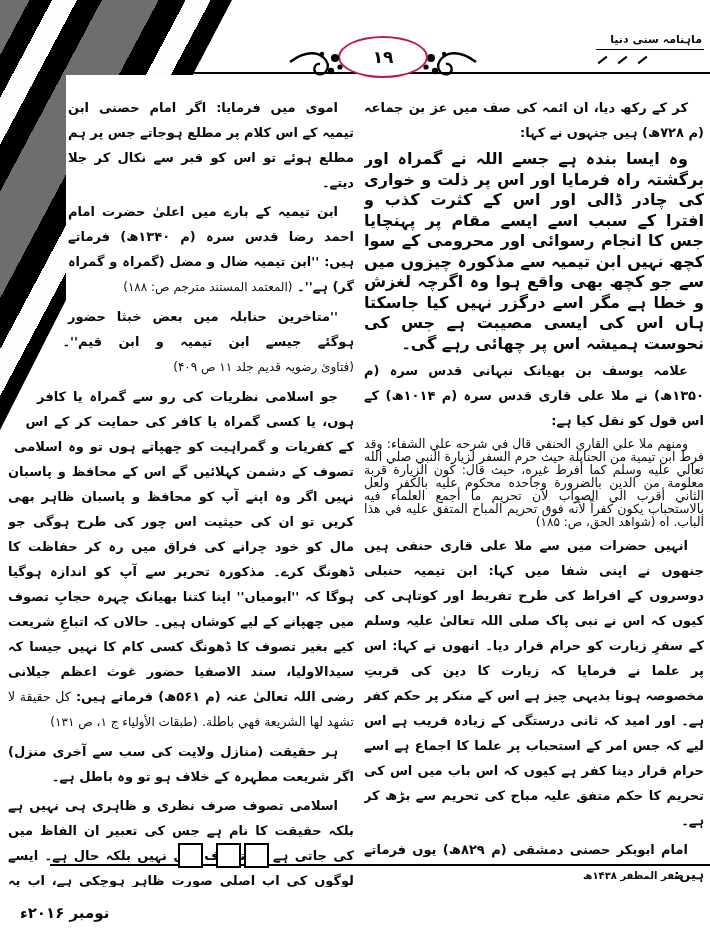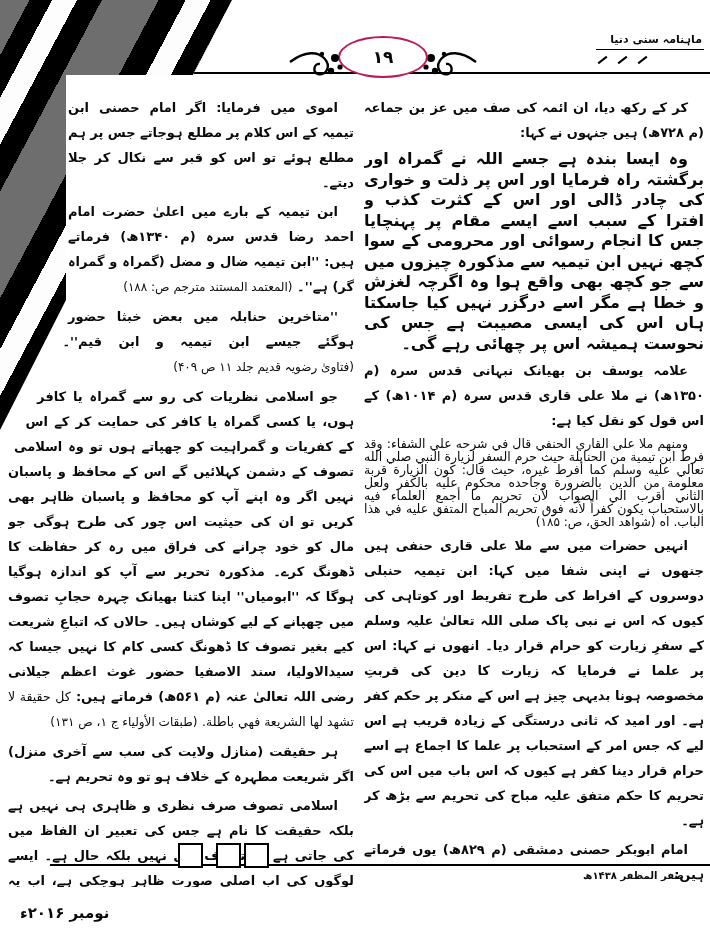--- a/index.html
+++ b/index.html
@@ -123,21 +123,21 @@
   </p>
   <p>
     <span>''متاخرین حنابلہ میں بعض خبثا حضور ہوگئے جیسے ابن تیمیہ و ابن قیم''۔</span>
     <span class="cite">(فتاویٰ رضویہ قدیم جلد ۱۱ ص ۴۰۹)</span>
   </p>
   <p>
     <span>جو اسلامی نظریات کی رو سے گمراہ یا کافر ہوں، یا کسی گمراہ یا کافر کی حمایت کر کے اس کے کفریات و گمراہیت کو چھپاتے ہوں تو وہ اسلامی تصوف کے دشمن کہلائیں گے اس کے محافظ و پاسبان نہیں اگر وہ اپنے آپ کو محافظ و پاسبان ظاہر بھی کریں تو ان کی حیثیت اس چور کی طرح ہوگی جو مال کو خود چرانے کی فراق میں رہ کر حفاظت کا ڈھونگ کرے۔ مذکورہ تحریر سے آپ کو اندازہ ہوگیا ہوگا کہ ''ابومیاں'' اپنا کتنا بھیانک چہرہ حجابِ تصوف میں چھپانے کے لیے کوشاں ہیں۔ حالاں کہ اتباعِ شریعت کیے بغیر تصوف کا ڈھونگ کسی کام کا نہیں جیسا کہ سیدالاولیا، سند الاصفیا حضور غوث اعظم جیلانی رضی اللہ تعالیٰ عنہ (م ۵۶۱ھ) فرماتے ہیں:</span>
     <span class="arabic">كل حقيقة لا تشهد لها الشريعة فهي باطلة.</span>
     <span class="cite">(طبقات الأولياء ج ۱، ص ۱۳۱)</span>
   </p>
-  <p>ہر حقیقت (منازل ولایت کی سب سے آخری منزل) اگر شریعت مطہرہ کے خلاف ہو تو وہ تحريم ہے۔</p>
+  <p>ہر حقیقت (منازل ولایت کی سب سے آخری منزل) اگر شریعت مطہرہ کے خلاف ہو تو وہ باطل ہے۔</p>
   <p>اسلامی تصوف صرف نظری و ظاہری ہی نہیں ہے بلکہ حقیقت کا نام ہے جس کی تعبیر ان الفاظ میں کی جاتی ہے کہ تصوف قال نہیں بلکہ حال ہے۔ ایسے لوگوں کی اب اصلی صورت ظاہر ہوچکی ہے، اب یہ کسی بھی لبادے، چولے میں آئیں اور کیسا بھی پردہ ڈالیں ان سے دھوکے میں پڑ کر ان کے مکر و فریب کے جال میں نہ پھنسا جائے، بلکہ علمائے کرام کا یہ فرضِ منصبی ہے کہ ایسے لوگوں کی قبیح اور بیہودہ مزخرفات سے لوگوں کو ڈرائیں، ان کی چھپی چالوں کو کھولیں اور خفیہ مکر و فریب اور دھوکے کو ظاہر کریں اور ان کو حق و صداقت کا آئنہ دکھائیں۔</p>
 </div>
 
 <div class="end-squares">
     <b></b>
     <b></b>
     <b></b>
   </div>
 
 <div class="foot-rule"></div>

